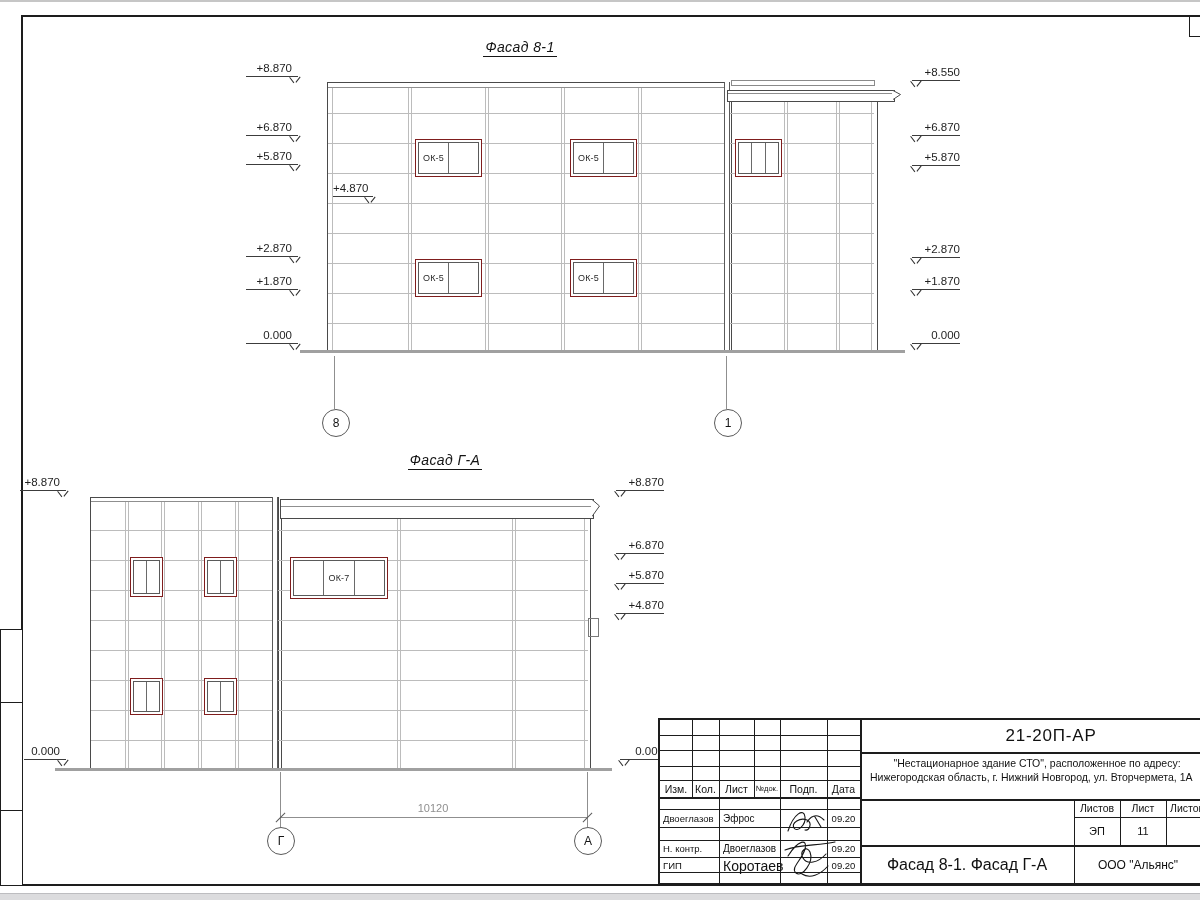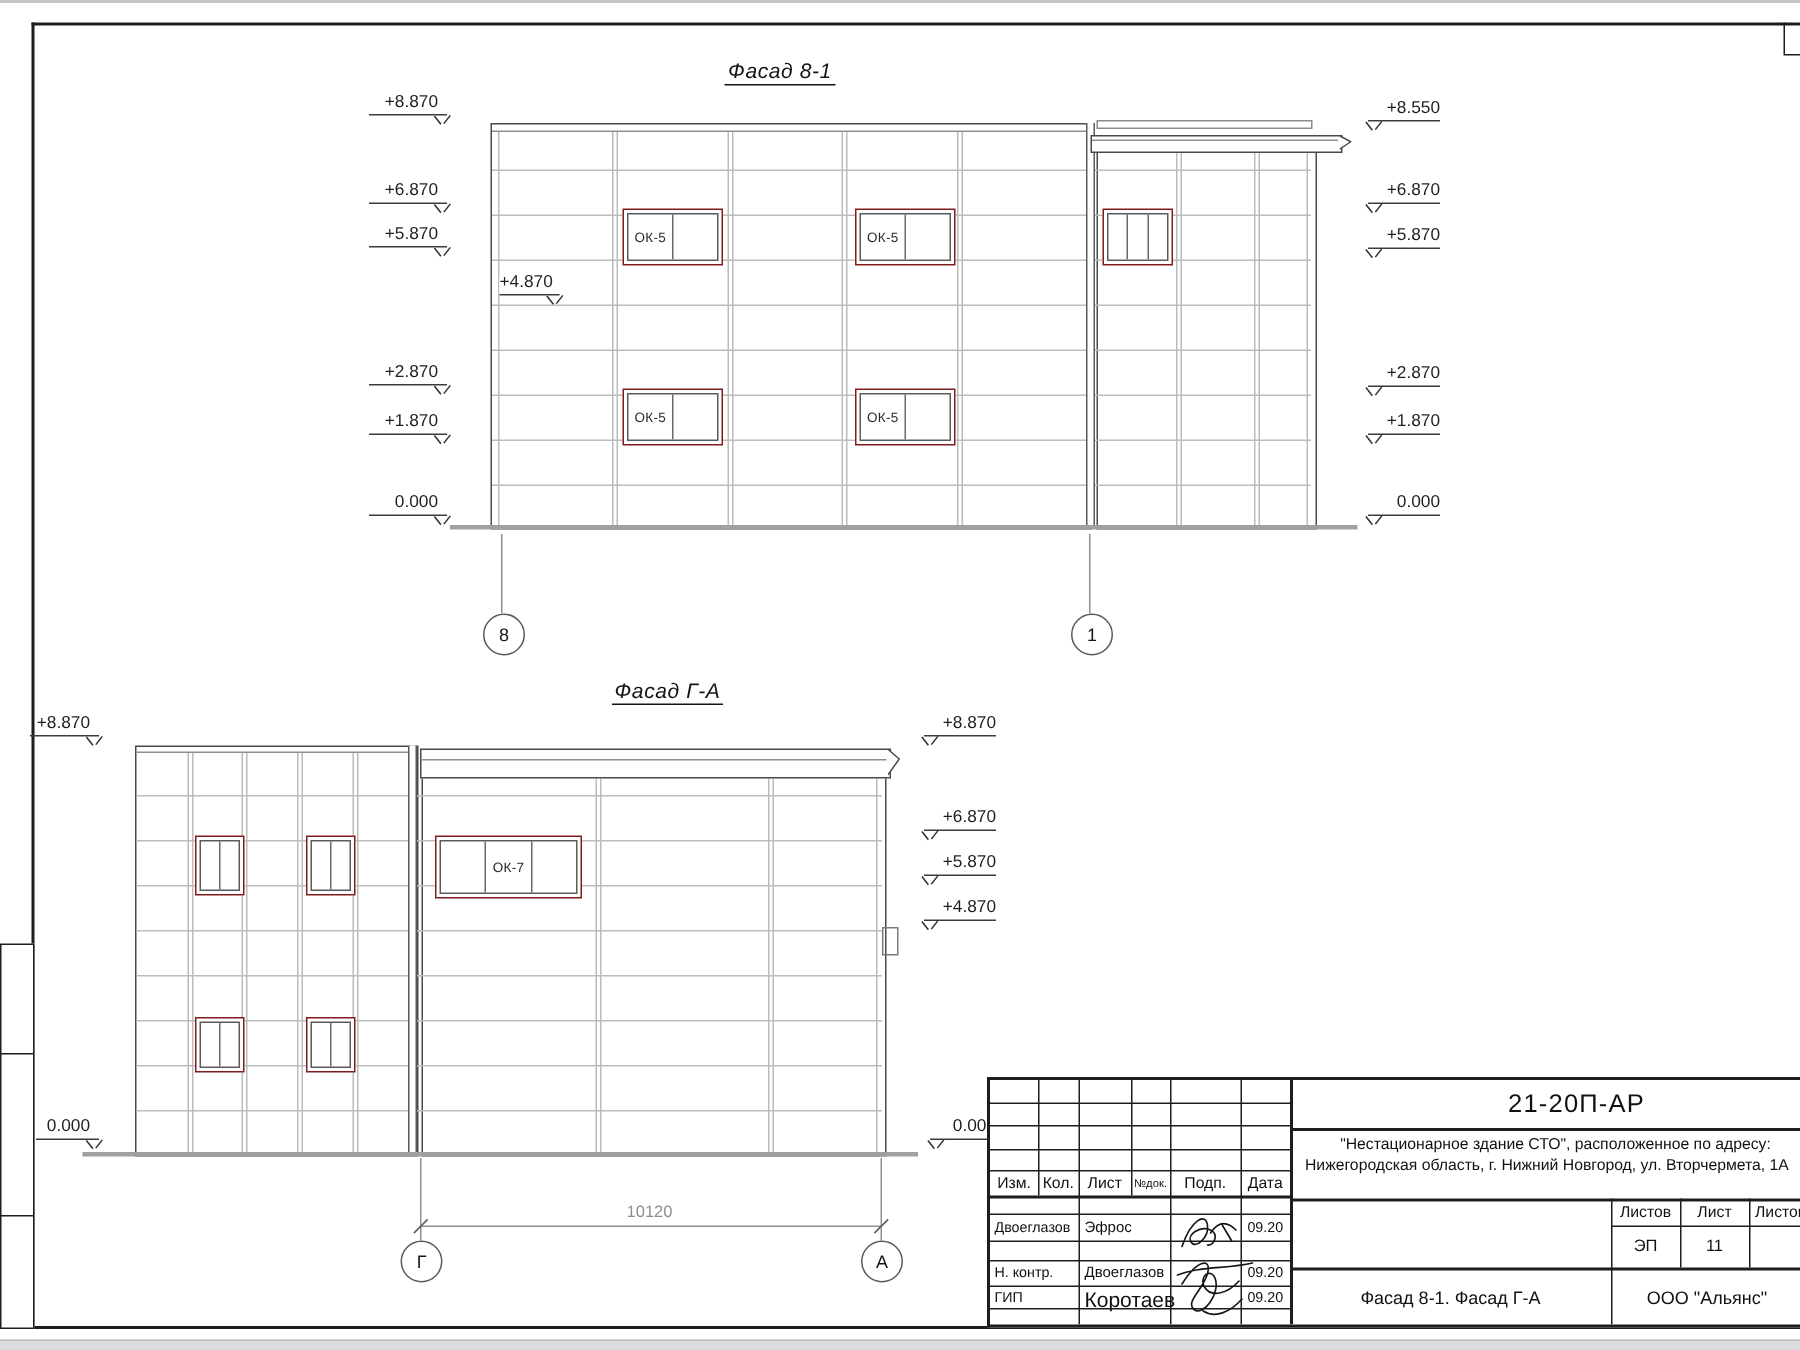--- a/index.html
+++ b/index.html
@@ -339,21 +339,21 @@
   <div class="l" style="left:200px;top:125px;width:344px;height:1.5px;"></div>
 
   <div class="tc" style="left:200px;top:0;width:342px;height:32px;font-size:17px;letter-spacing:0.8px;padding-left:20px;">21-20П-АР</div>
   <div class="tc" style="left:212px;top:36px;width:330px;height:14px;font-size:10.5px;">"Нестационарное здание СТО", расположенное по адресу:</div>
   <div class="tc left" style="left:210px;top:50px;width:340px;height:14px;font-size:10.5px;">Нижегородская область, г. Нижний Новгород, ул. Вторчермета, 1А</div>
   <div class="tc" style="left:414px;top:79px;width:46px;height:18px;font-size:10.5px;">Листов</div>
   <div class="tc" style="left:460px;top:79px;width:46px;height:18px;font-size:10.5px;">Лист</div>
   <div class="tc left" style="left:510px;top:79px;width:40px;height:18px;font-size:10.5px;">Листов</div>
   <div class="tc" style="left:414px;top:97px;width:46px;height:28px;font-size:11px;">ЭП</div>
   <div class="tc" style="left:460px;top:97px;width:46px;height:28px;font-size:11px;">11</div>
-  <div class="tc" style="left:200px;top:125px;width:214px;height:40px;font-size:12px;">Фасад 8-1. Фасад Г-А</div>
+  <div class="tc" style="left:200px;top:125px;width:214px;height:40px;font-size:16px;">Фасад 8-1. Фасад Г-А</div>
   <div class="tc" style="left:414px;top:125px;width:128px;height:40px;font-size:12px;">ООО "Альянс"</div>
 
   <div class="tc" style="left:0;top:60px;width:32px;height:17px;font-size:10.5px;">Изм.</div>
   <div class="tc" style="left:32px;top:60px;width:27px;height:17px;font-size:10.5px;">Кол.</div>
   <div class="tc" style="left:59px;top:60px;width:35px;height:17px;font-size:10.5px;">Лист</div>
   <div class="tc" style="left:94px;top:60px;width:26px;height:17px;font-size:7.5px;">№док.</div>
   <div class="tc" style="left:120px;top:60px;width:47px;height:17px;font-size:10.5px;">Подп.</div>
   <div class="tc" style="left:167px;top:60px;width:33px;height:17px;font-size:10.5px;">Дата</div>
 
   <div class="tc left" style="left:3px;top:89px;width:56px;height:18px;font-size:9.5px;">Двоеглазов</div>

